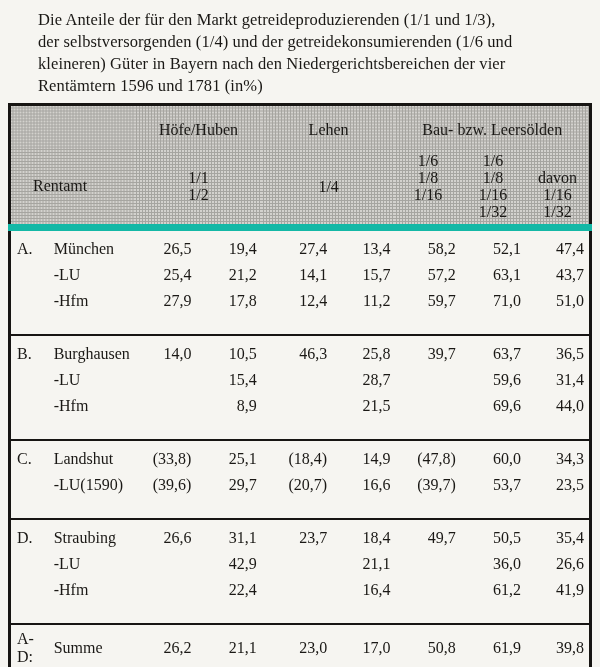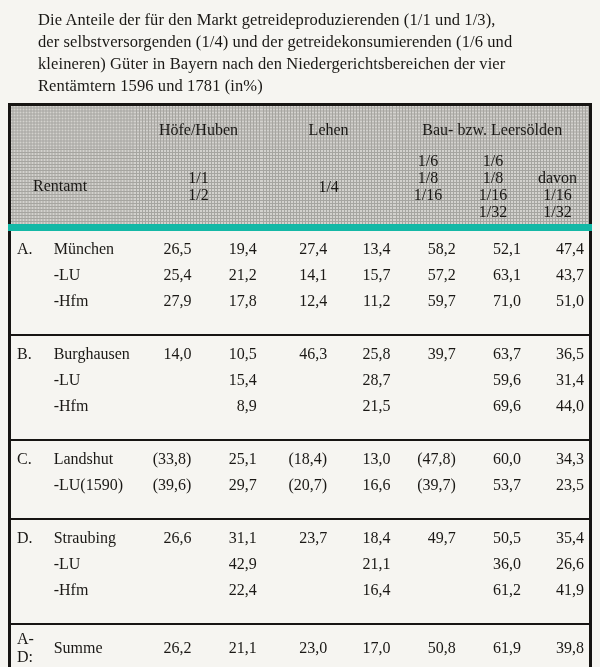--- a/index.html
+++ b/index.html
@@ -187,21 +187,21 @@
           <td class="num">44,0</td>
         </tr>
       </tbody>
       <tbody>
         <tr>
           <td class="letter">C.</td>
           <td class="name">Landshut</td>
           <td class="num">(33,8)</td>
           <td class="num">25,1</td>
           <td class="num">(18,4)</td>
-          <td class="num">13,0</td>
+          <td class="num">14,9</td>
           <td class="num">(47,8)</td>
           <td class="num">60,0</td>
           <td class="num">34,3</td>
         </tr>
         <tr>
           <td class="letter"></td>
           <td class="name">-LU(1590)</td>
           <td class="num">(39,6)</td>
           <td class="num">29,7</td>
           <td class="num">(20,7)</td>

